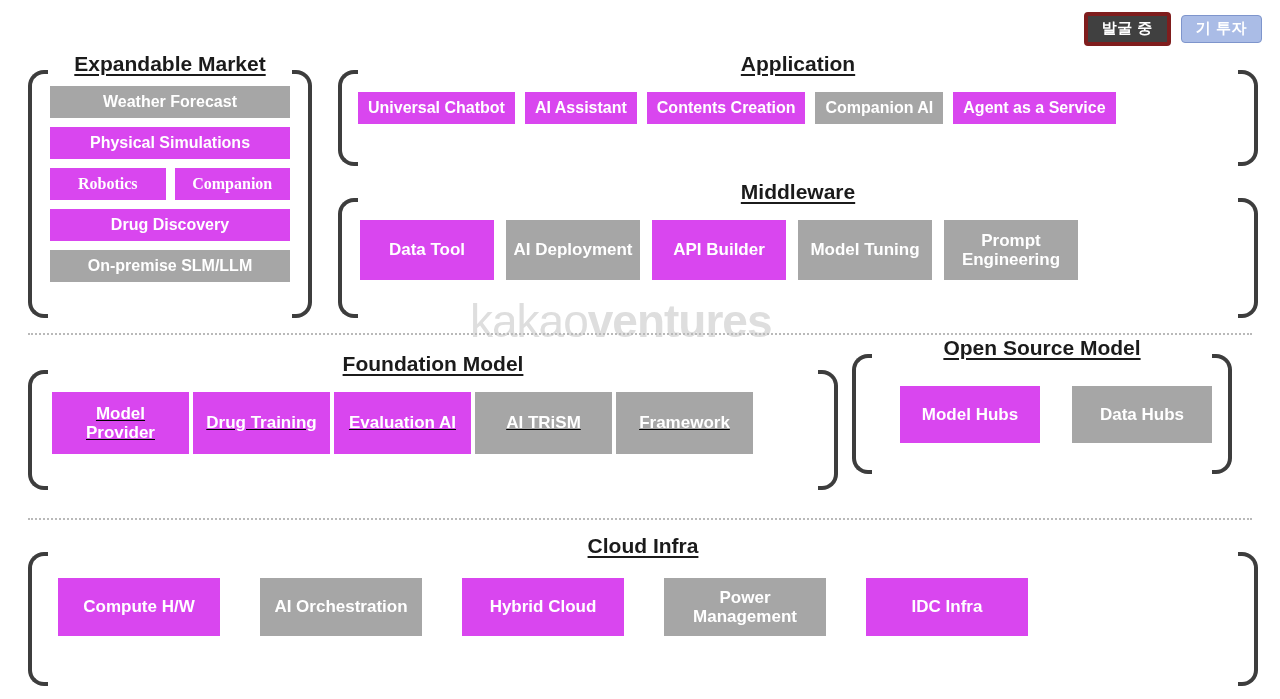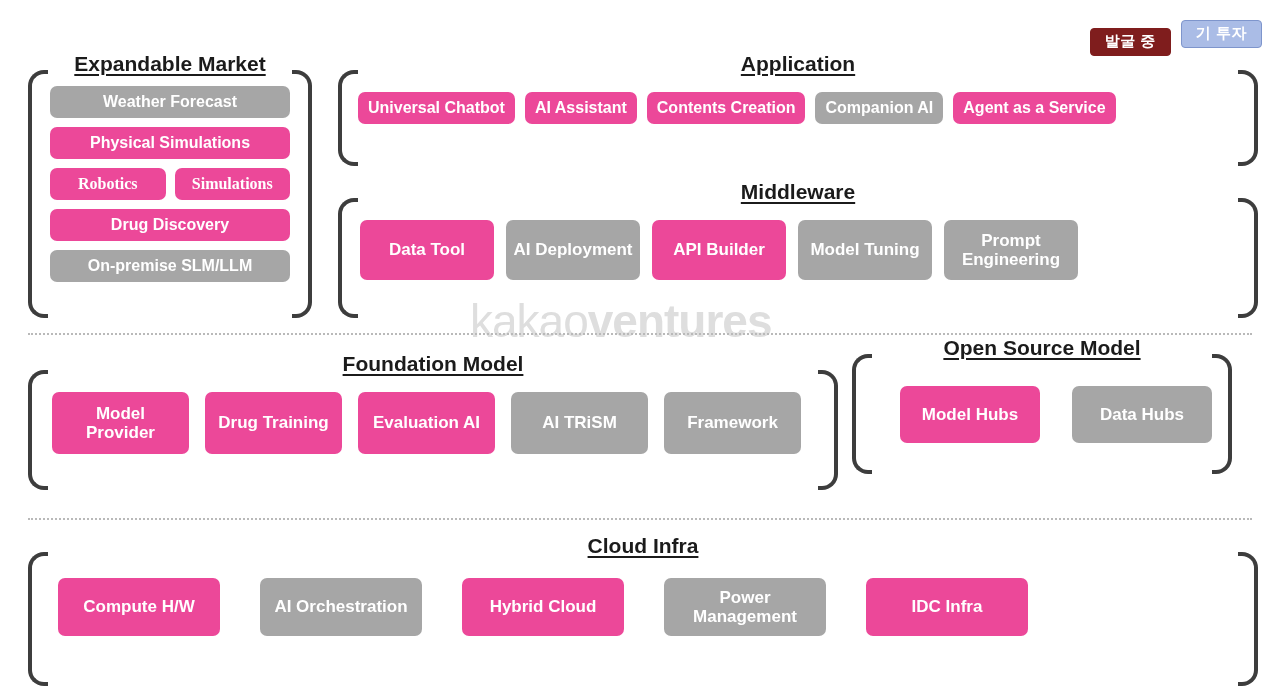--- a/index.html
+++ b/index.html
@@ -29,23 +29,22 @@
     font-size: 15px;
     font-weight: bold;
     color: #ffffff;
     border-radius: 4px;
     padding: 4px 14px 5px 14px;
     line-height: 1.1;
     letter-spacing: 0.5px;
     white-space: nowrap;
   }
   .legend-badge.gray {
-    background: #7f1d1d;
-    border: 1px solid #7f1d1d;
-    margin-top: 16px;
+    background: #404040;
+    border: 4px solid #7f1d1d;
   }
   .legend-badge.blue {
     background: #aabce6;
     border: 1px solid #7e95cc;
   }
 
   
   #watermark {
     position: absolute;
     left: 470px;
@@ -127,27 +126,27 @@
 
   
   .pill {
     display: flex;
     align-items: center;
     justify-content: center;
     text-align: center;
     color: #ffffff;
     font-size: 16px;
     font-weight: 600;
-    border-radius: 7px;
+    border-radius: 0;
     box-sizing: border-box;
     padding: 16px 10px;
     line-height: 1.12;
     white-space: nowrap;
   }
-  .pill.blue { background: #ec4899; }
+  .pill.blue { background: #d946ef; }
   .pill.gray { background: #a6a6a6; }
   .pill.two-line { white-space: normal; }
 
   
   #grp-expandable { left: 28px; top: 52px; width: 284px; height: 266px; }
   #grp-expandable .bracket { height: 248px; top: 18px; }
   #grp-expandable .stack {
     position: absolute;
     left: 22px;
     top: 34px;
@@ -167,21 +166,21 @@
   #grp-application .pill { height: 31px; font-size: 16px; }
 
   #grp-middleware { left: 338px; top: 180px; width: 920px; height: 138px; }
   #grp-middleware .bracket { height: 120px; top: 18px; }
   #grp-middleware .pill-area { left: 22px; top: 40px; gap: 12px; }
   #grp-middleware .pill { height: 60px; width: 134px; font-size: 17px; }
 
   
   #grp-foundation { left: 28px; top: 352px; width: 810px; height: 138px; }
   #grp-foundation .bracket { height: 120px; top: 18px; }
-  #grp-foundation .pill-area { left: 24px; top: 40px; gap: 16px; }
+  #grp-foundation .pill-area { left: 24px; top: 40px; gap: 4px; text-decoration: underline; }
   #grp-foundation .pill { height: 62px; width: 137px; font-size: 17px; }
 
   
   #grp-opensource { left: 852px; top: 336px; width: 380px; height: 138px; }
   #grp-opensource .bracket { height: 120px; top: 18px; }
   #grp-opensource .pill-area { left: 48px; top: 50px; gap: 32px; }
   #grp-opensource .pill { height: 57px; width: 140px; font-size: 17px; }
 
   
   #grp-cloud { left: 28px; top: 534px; width: 1230px; height: 152px; }
@@ -210,21 +209,21 @@
       <div class="bracket-hide"></div>
     </div>
   <div class="bracket right">
       <div class="bracket-hide"></div>
     </div>
   <div class="stack">
     <div class="pill gray">Weather Forecast</div>
     <div class="pill blue">Physical Simulations</div>
     <div class="row2">
       <div class="pill blue">Robotics</div>
-      <div class="pill blue">Simulations</div>
+      <div class="pill blue">Companion</div>
     </div>
     <div class="pill blue">Drug Discovery</div>
     <div class="pill gray">On-premise SLM/LLM</div>
   </div>
 </div>
 
 <div class="group" id="grp-application">
   <div class="group-title">Application</div>
   <div class="bracket left">
       <div class="bracket-hide"></div>

